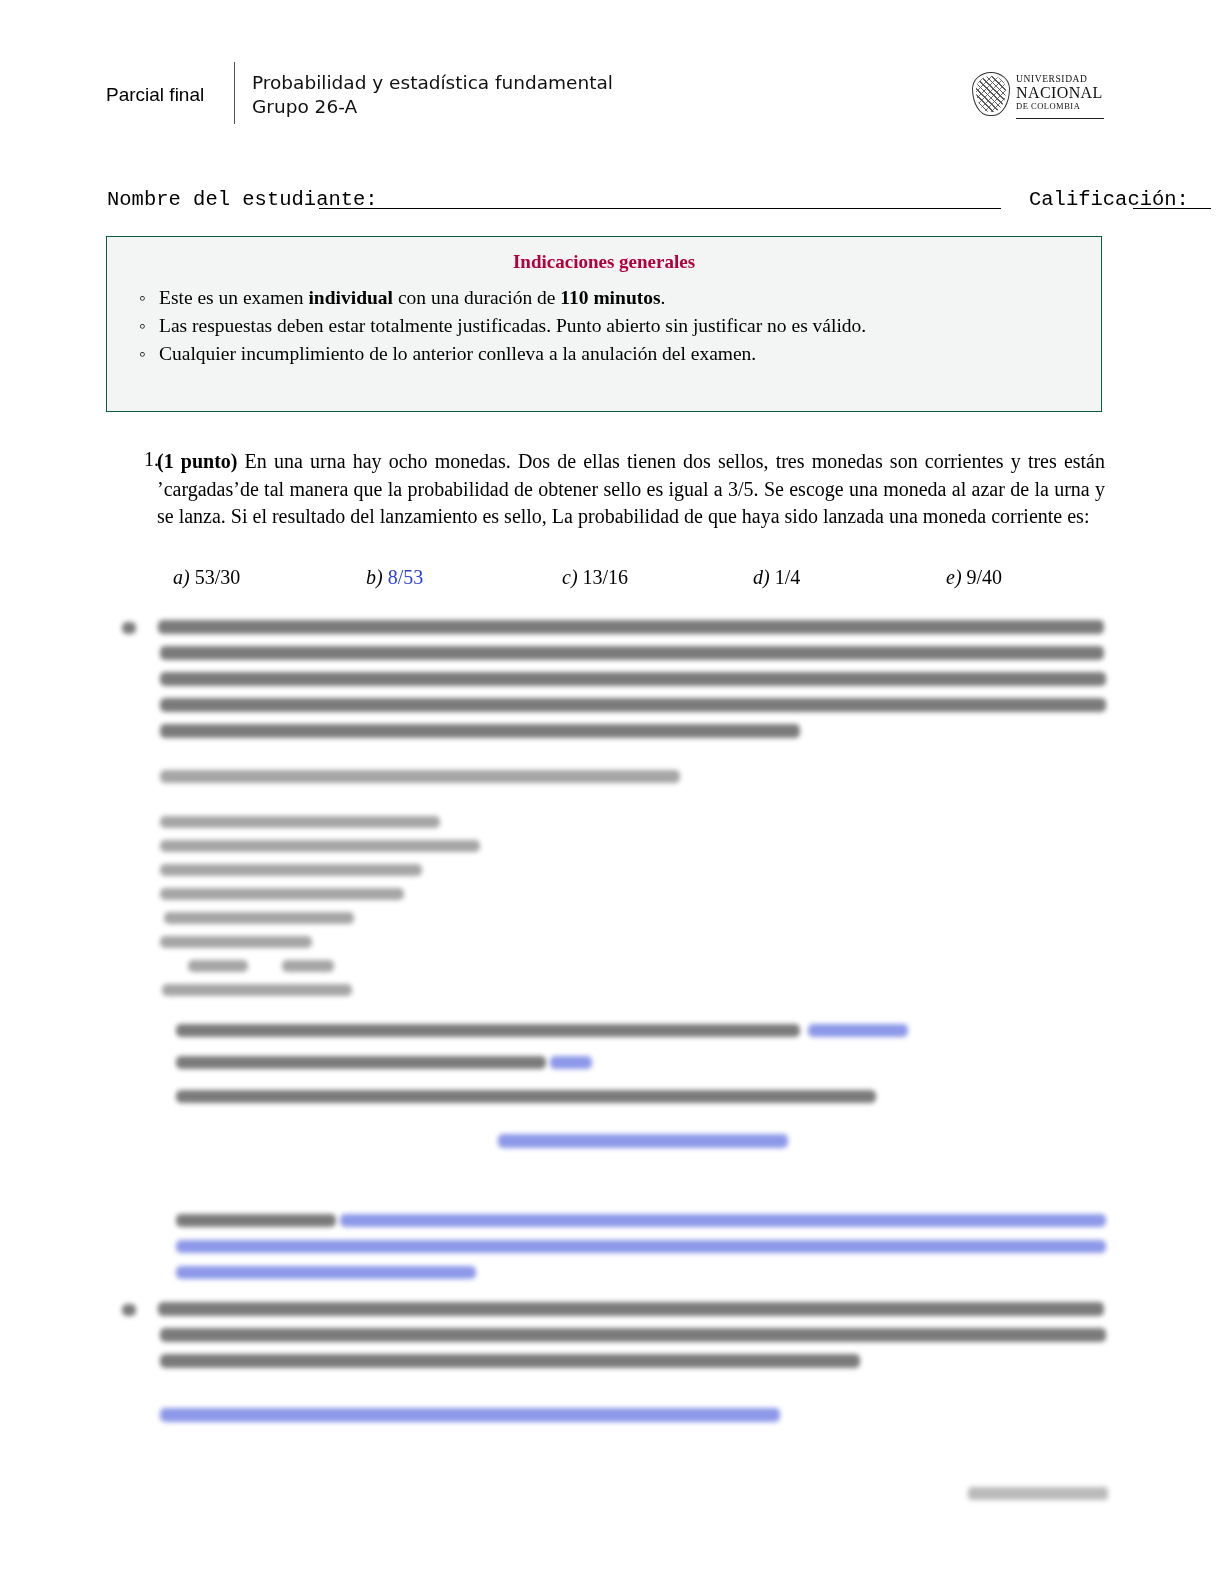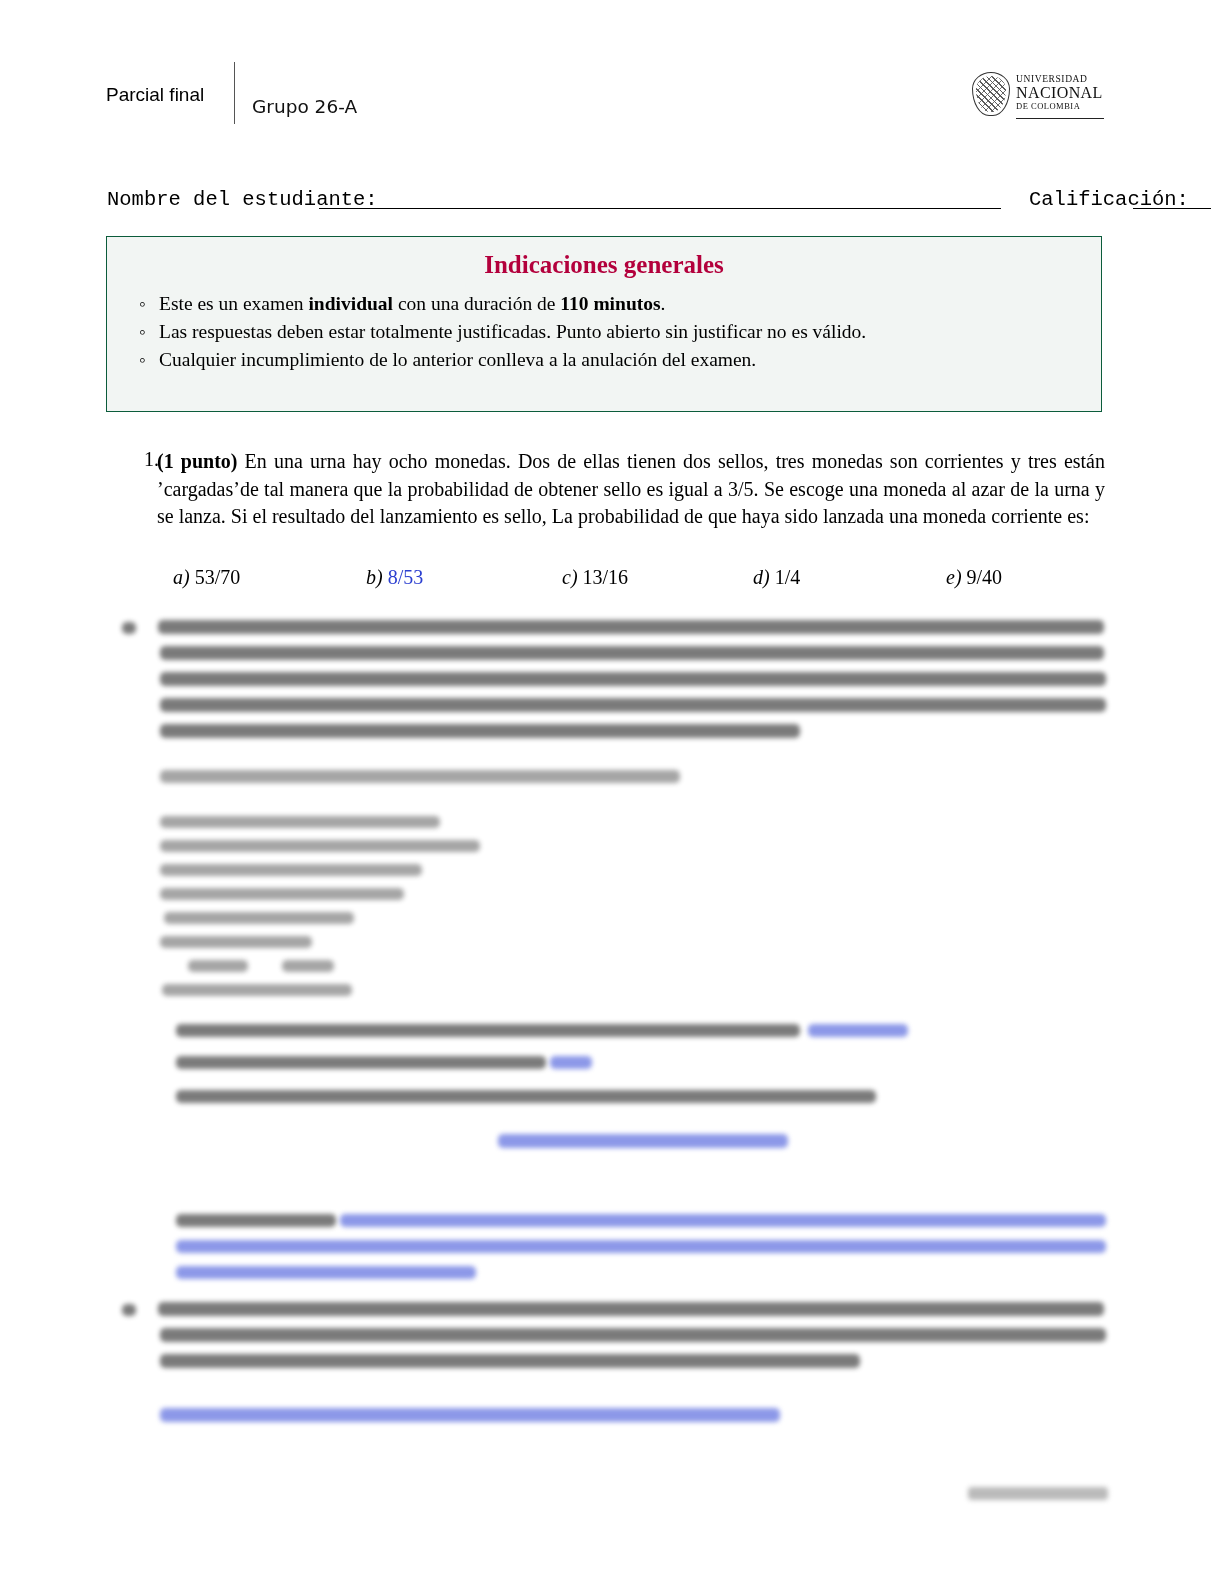--- a/index.html
+++ b/index.html
@@ -159,21 +159,21 @@
     width: 996px;
     height: 176px;
     border: 1.4px solid #0b5c3b;
     background: #f2f5f3;
     box-sizing: border-box;
   }
   .box-title {
     text-align: center;
     color: #b3003c;
     font-weight: bold;
-    font-size: 25px;
+    font-size: 19px;
     margin-top: 14px;
     margin-bottom: 12px;
     font-family: "Liberation Serif", serif;
   }
   .box ul {
     list-style: none;
     margin: 8px;
     padding: 0 22px 0 22px;
   }
   .box li {
@@ -265,20 +265,21 @@
     filter: blur(2.4px);
     opacity: .5;
   }
 </style>
 </head>
 <body>
 
 <div class="header">
   <div class="header-left">Parcial final</div>
   <div class="header-rule"></div>
+  <div class="header-title">Probabilidad y estadística fundamental</div>
   <div class="header-sub">Grupo 26-A</div>
 </div>
 
 <div class="logo">
   <div class="logo-shield"></div>
   <div class="logo-text">
     <div class="logo-l1">UNIVERSIDAD</div>
     <div class="logo-l2">NACIONAL</div>
     <div class="logo-l3">DE COLOMBIA</div>
   </div>
@@ -310,21 +311,21 @@
 <div class="q1">
   <div class="q1-num">1.</div>
   <div class="q1-body">
     <span class="b">(1 punto)</span><span> En una urna hay ocho monedas. Dos de ellas tienen dos sellos, tres monedas son corrientes y tres están ’cargadas’de tal manera que la probabilidad de obtener sello es igual a 3/5. Se escoge una moneda al azar de la urna y se lanza. Si el resultado del lanzamiento es sello, La probabilidad de que haya sido lanzada una moneda corriente es:</span>
   </div>
 </div>
 
 <div class="opts">
   <div class="opt o-a">
     <i>a)</i>
-    <span>53/70</span>
+    <span>53/30</span>
   </div>
   <div class="opt o-b">
     <i>b)</i>
     <span class="opt-blue">8/53</span>
   </div>
   <div class="opt o-c">
     <i>c)</i>
     <span>13/16</span>
   </div>
   <div class="opt o-d">

